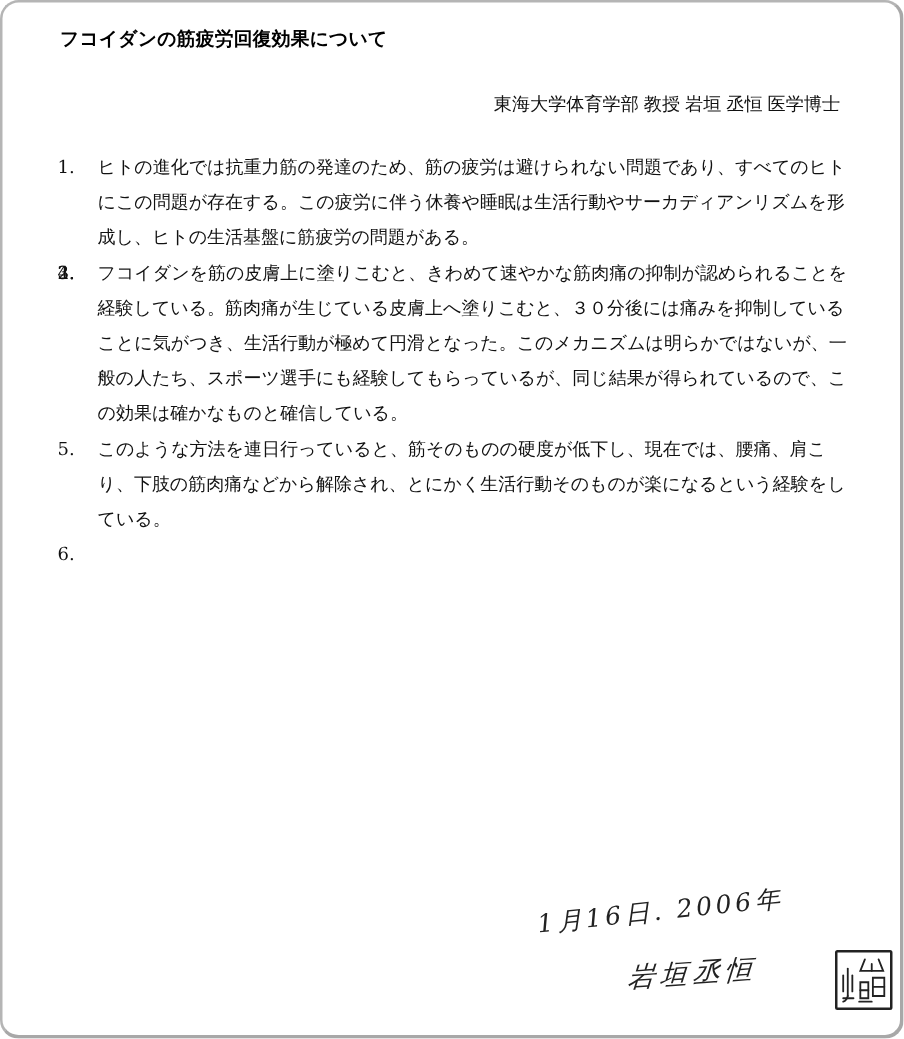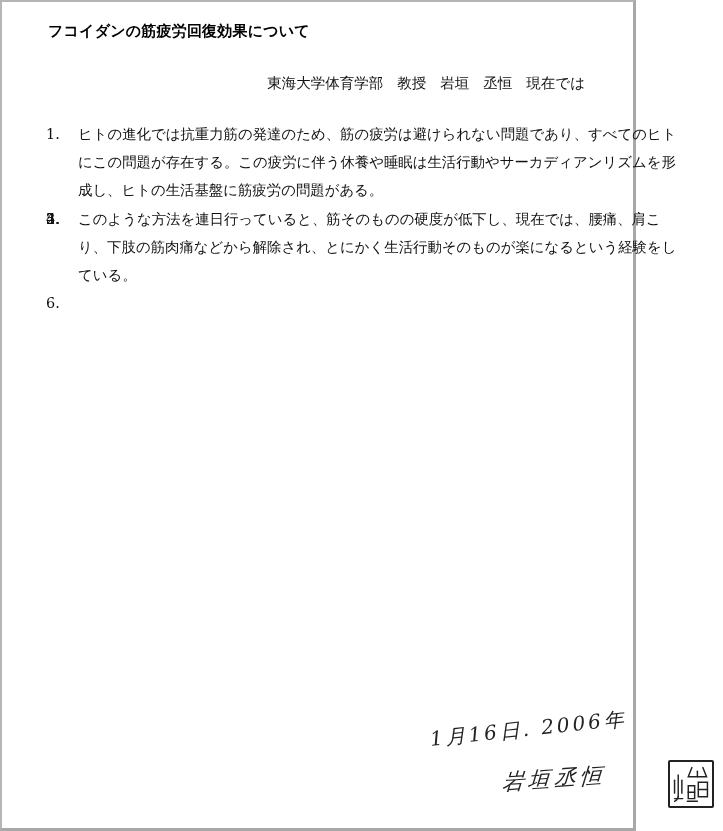--- a/index.html
+++ b/index.html
@@ -1,40 +1,41 @@
 <!DOCTYPE html>
 <html><head>
   <meta charset="utf-8">
   <style>
     html, body { margin: 0; padding: 0; background: #ffffff; }
     body { width: 723px; height: 831px; overflow: hidden; }
     .page {
       position: relative;
-      width: 636px; height: 831px;
+      width: 723px; height: 831px;
       box-sizing: border-box;
       background: #ffffff;
       border-top: 2px solid #b5b5b5;
       border-left: 2px solid #b5b5b5;
       border-right: 3px solid #a8a8a8;
       border-bottom: 3px solid #a8a8a8;
       color: #111;
+      border-radius: 15px;
     }
     .title {
       position: absolute; left: 46px; top: 20px;
       font-family: "DejaVu Sans", "Liberation Sans", sans-serif;
       font-weight: bold; font-size: 15px; letter-spacing: 0.2px;
       color: #000;
     }
     .author {
       position: absolute; right: 48px; top: 72px;
       font-family: "DejaVu Serif", "Liberation Serif", serif;
       font-size: 14.5px; color: #111;
       word-spacing: 0;
     }
-    .author span { margin-left: 14px; }
+    .author span { margin-left: 4px; }
     .author span:first-child { margin-left: 16px; font-family: Liberation Serif, serif; }
     .items {
       position: absolute; left: 44px; top: 118px; width: 640px;
       margin: 0; padding: 0; list-style: none;
       font-family: "DejaVu Serif", "Liberation Serif", serif;
       font-size: 14.4px; line-height: 28.2px; color: #111;
     }
     .item { position: relative; padding-left: 32px; }
     .item-num {
       position: absolute; left: 0; top: 0; width: 32px;
@@ -64,36 +65,37 @@
     .seal svg { width: 100%; height: 100%; display: block; }
   </style>
 </head>
 <body>
 
 <div class="page">
 
   <div class="title">フコイダンの筋疲労回復効果について</div>
 
   <div class="author">
-    <span>東海大学体育学部</span><span>教授</span><span>岩垣</span><span>丞恒</span><span>現在では</span>
+    <span>東海大学体育学部</span><span>教授</span><span>岩垣</span><span>丞恒</span><span>医学博士</span>
   </div>
 
   <ol class="items">
     <li class="item">
       <span class="item-num">1.</span>
       <span>ヒトの進化では抗重力筋の発達のため、筋の疲労は避けられない問題であり、すべてのヒトにこの問題が存在する。この疲労に伴う休養や睡眠は生活行動やサーカディアンリズムを形成し、ヒトの生活基盤に筋疲労の問題がある。</span>
     </li>
     <li class="item">
       <span class="item-num">2.</span>
     </li>
     <li class="item">
       <span class="item-num">3.</span>
     </li>
     <li class="item">
       <span class="item-num">4.</span>
+      <span>フコイダンを筋の皮膚上に塗りこむと、きわめて速やかな筋肉痛の抑制が認められることを経験している。筋肉痛が生じている皮膚上へ塗りこむと、３０分後には痛みを抑制していることに気がつき、生活行動が極めて円滑となった。このメカニズムは明らかではないが、一般の人たち、スポーツ選手にも経験してもらっているが、同じ結果が得られているので、この効果は確かなものと確信している。</span>
     </li>
     <li class="item">
       <span class="item-num">5.</span>
       <span>このような方法を連日行っていると、筋そのものの硬度が低下し、現在では、腰痛、肩こり、下肢の筋肉痛などから解除され、とにかく生活行動そのものが楽になるという経験をしている。</span>
     </li>
     <li class="item">
       <span class="item-num">6.</span>
     </li>
   </ol>
 

